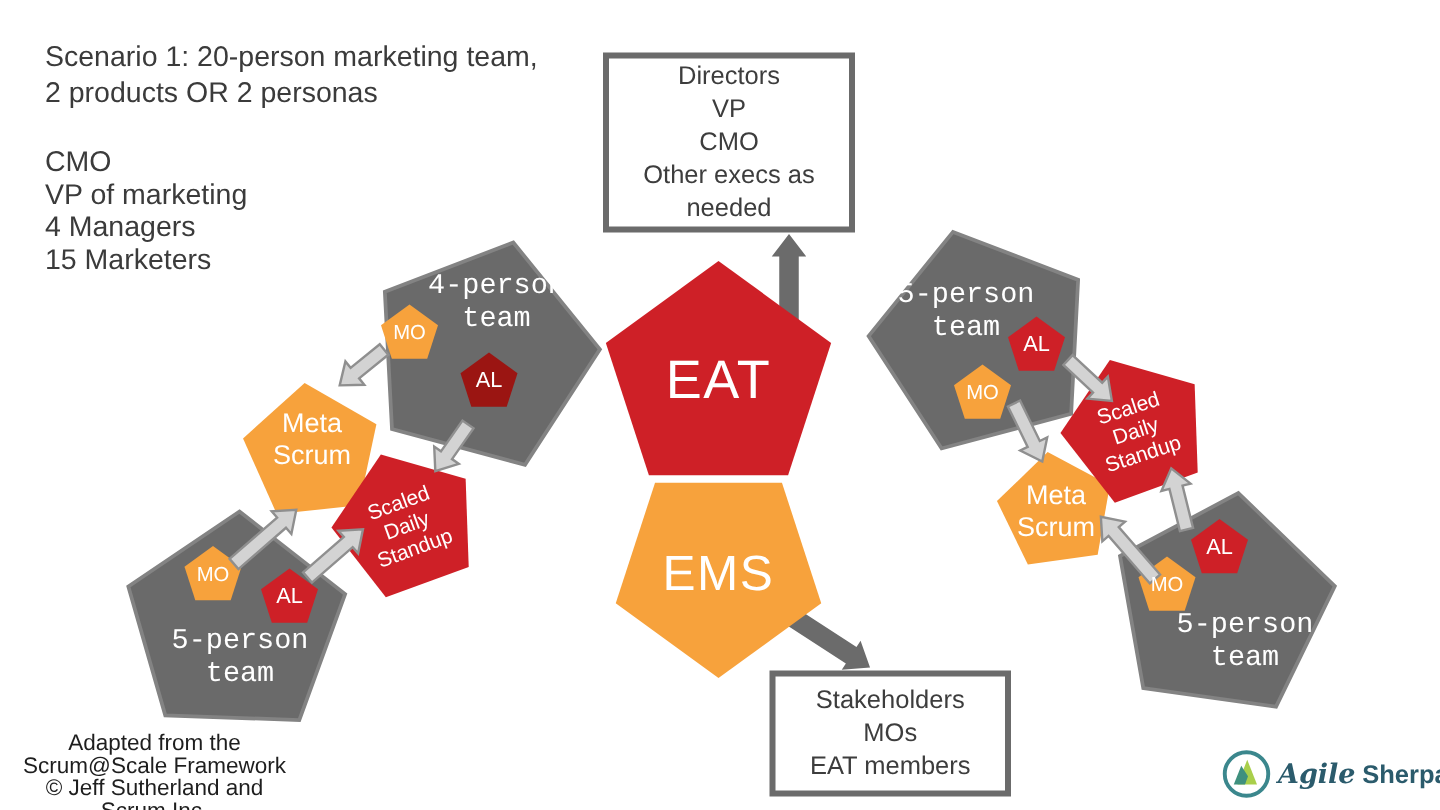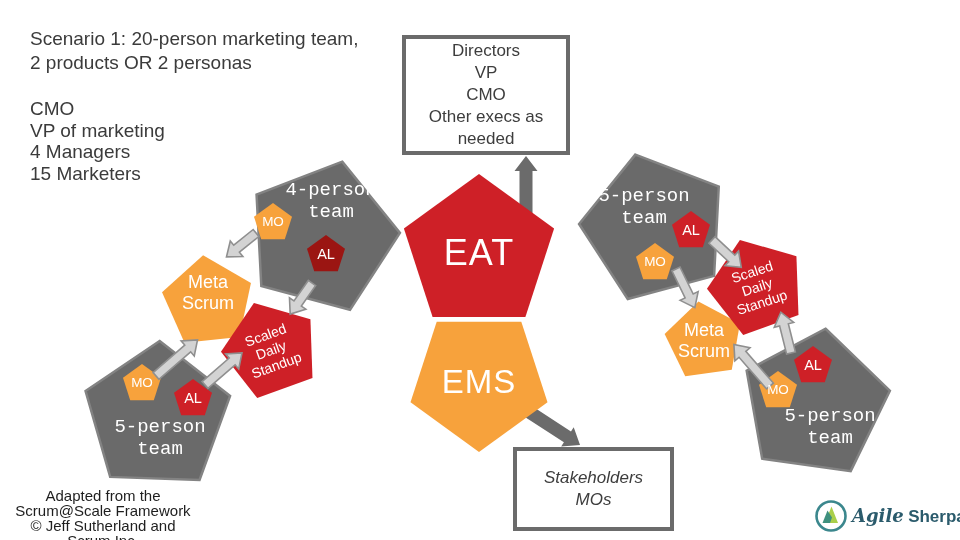--- a/index.html
+++ b/index.html
@@ -101,23 +101,24 @@
   </div>
 </div>
 
 <div class="info-box" style="left:402px;top:35px;width:168px;height:120px;">
   <div>Directors</div>
   <div>VP</div>
   <div>CMO</div>
   <div>Other execs as needed</div>
 </div>
 
-<div class="info-box" style="left:513px;top:447px;width:161px;height:84px;font-style:italic;">
+<div class="info-box" style="left:513px;top:447px;width:161px;height:84px;">
   <div>Stakeholders</div>
   <div>MOs</div>
+  <div>EAT members</div>
 </div>
 
 <div class="t big-label" style="left:419px;top:233px;width:120px;">EAT</div>
 <div class="t big-label" style="left:419px;top:362px;width:120px;font-size:33px;">EMS</div>
 
 <div class="t team-label" style="left:281px;top:179px;width:100px;">4-person team</div>
 <div class="t team-label" style="left:110px;top:416px;width:100px;">5-person team</div>
 <div class="t team-label" style="left:594px;top:185px;width:100px;">5-person team</div>
 <div class="t team-label" style="left:780px;top:405px;width:100px;">5-person team</div>
 

